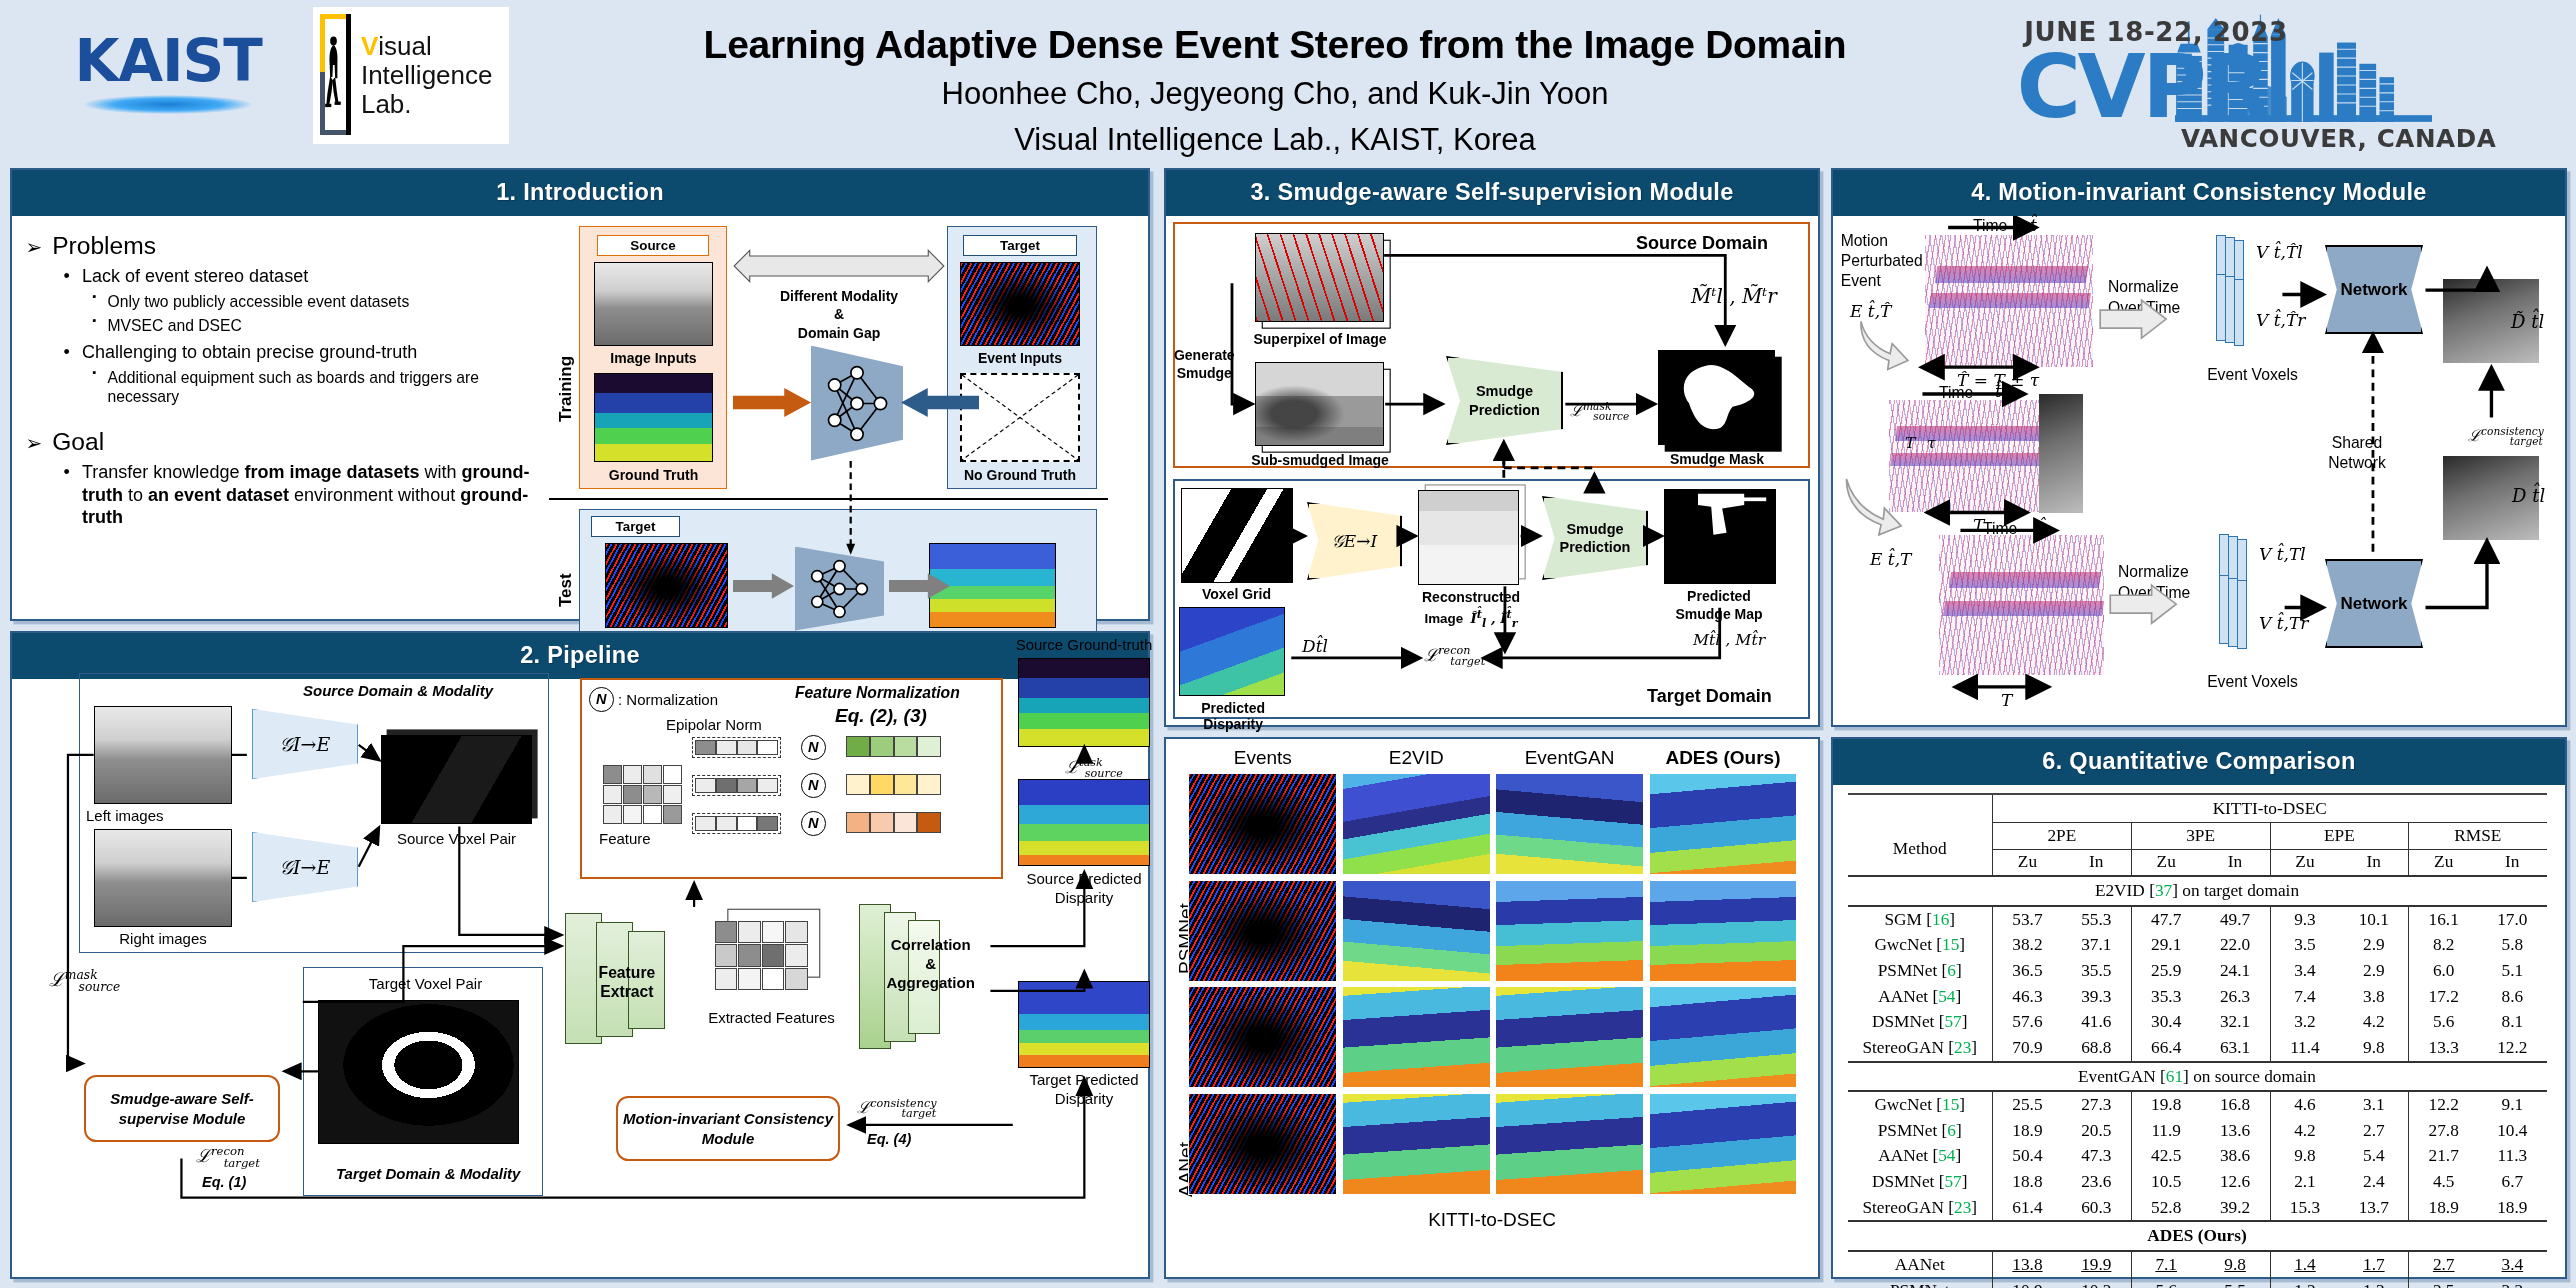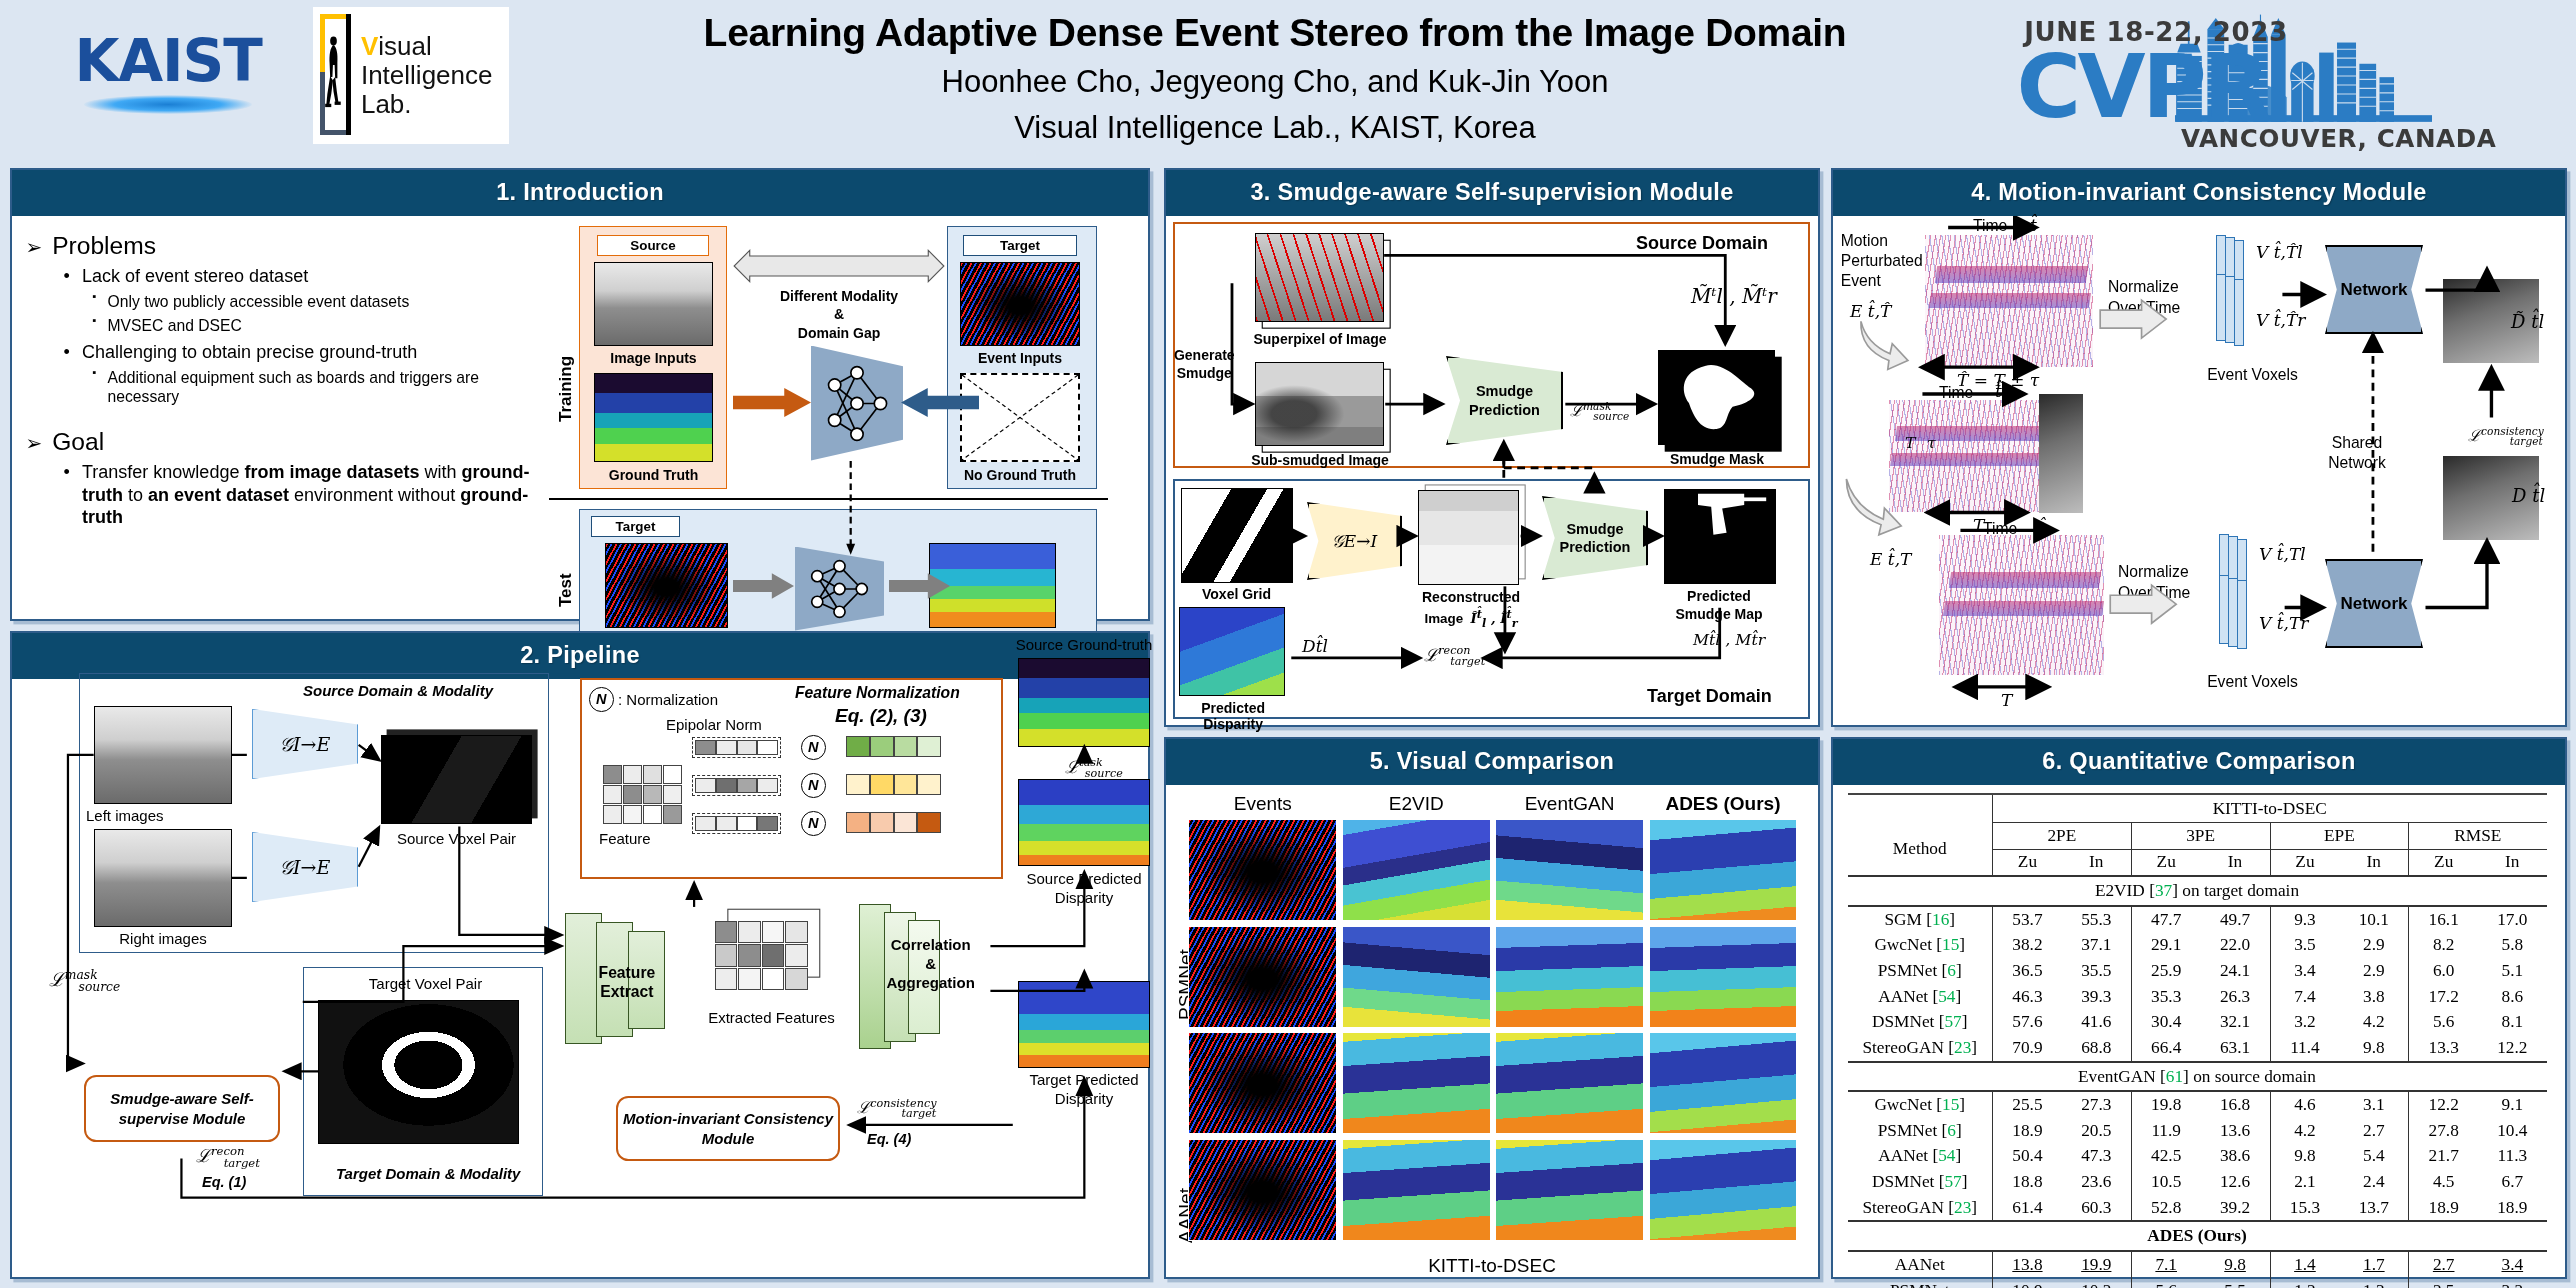--- a/index.html
+++ b/index.html
@@ -36,21 +36,21 @@
   #vil-frame .fr-rt { position: absolute; left: 28px; top: 2.2px; width: 5px; height: 121px; background: #000; }
   #vil-person {
     position: absolute; left: 7.3px; top: 23.5px; width: 17px; height: 75px;
   }
   #vil-text { margin-left: 14.5px; line-height: 1.12; }
   #vil-text .l1 { font-size: 26px; color: #111; font-family: "Liberation Sans", sans-serif; }
   #vil-text .l2 { font-size: 26px; color: #111; font-family: "Liberation Sans", sans-serif; }
   .vil-y { color: #ffc000; font-weight: bold; }
 
   #title-block { position: absolute; left: 632px; top: 11.2px; width: 1286px; text-align: center; }
-  #poster-title { font-size: 39px; font-weight: bold; color: #000; letter-spacing: -0.3px; }
+  #poster-title { font-size: 39px; font-weight: bold; color: #000; letter-spacing: -0.3px; margin-top: 12px; }
   #authors { font-size: 31px; color: #000; margin-top: 9px; }
   #affiliation { font-size: 31px; color: #000; margin-top: 10px; }
 
   #cvpr-logo { position: absolute; left: 2013px; top: 4.5px; width: 537px; height: 151px; }
   #cvpr-date { position: absolute; left: 11.2px; top: 12.3px; font-family: "DejaVu Sans", sans-serif;
     font-size: 26px; font-weight: bold; color: #3b3b3b; letter-spacing: 0.6px; }
   #cvpr-word { position: absolute; left: 3.4px; top: 38px; font-family: "DejaVu Sans", sans-serif;
     font-size: 88px; font-weight: bold; color: #2b7cc4; letter-spacing: -3.4px; line-height: 1; }
   #cvpr-city { position: absolute; left: 168px; top: 119px; font-family: "DejaVu Sans", sans-serif;
     font-size: 24.6px; font-weight: bold; color: #3b3b3b; letter-spacing: 0.6px; }
@@ -903,21 +903,20 @@
         </marker>
         <marker id="ah4s" markerWidth="8" markerHeight="8" refX="3" refY="4" orient="auto">
           <path d="M8 0 L0 4 L8 8 Z" fill="#000"></path>
         </marker>
       </defs>
     </svg>
   </div>
 </div>
 
 <div class="panel" id="p5">
-  <div class="panel-head">5. Visual Comparison</div>
   <div class="panel-body" style="height:495px">
     <div class="s5rowlabel" style="left:9px; top:235px;">PSMNet</div>
     <div class="s5rowlabel" style="left:9px; top:458px;">AANet</div>
 
     <div id="s5grid">
       <div style="display:grid; grid-template-columns:repeat(4,1fr); gap:4.5px;">
         <div class="s5colhead">Events</div>
         <div class="s5colhead">E2VID</div>
         <div class="s5colhead">EventGAN</div>
         <div class="s5colhead bold">ADES (Ours)</div>

